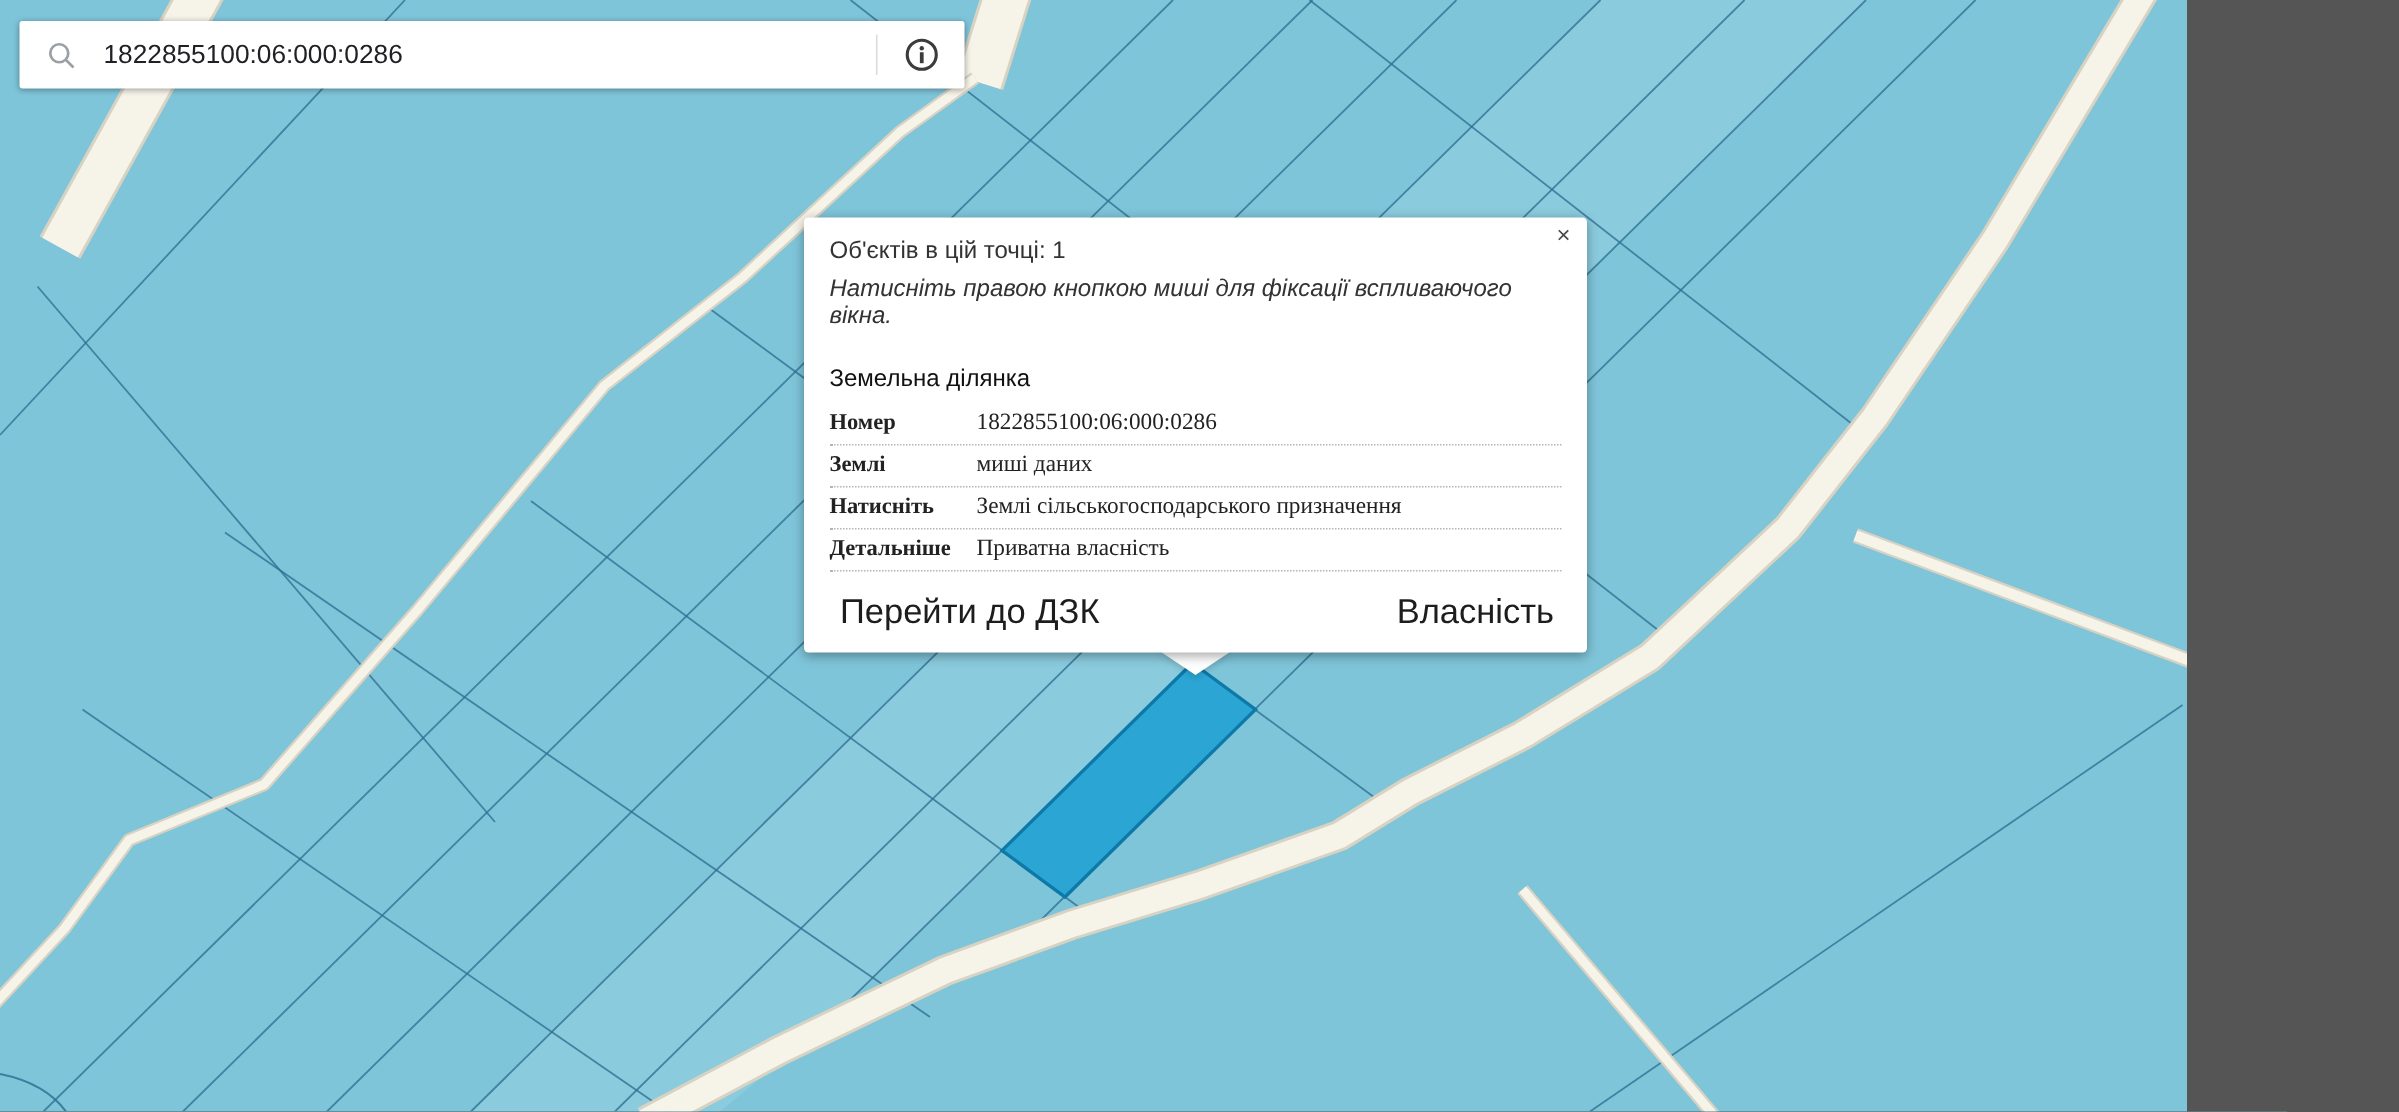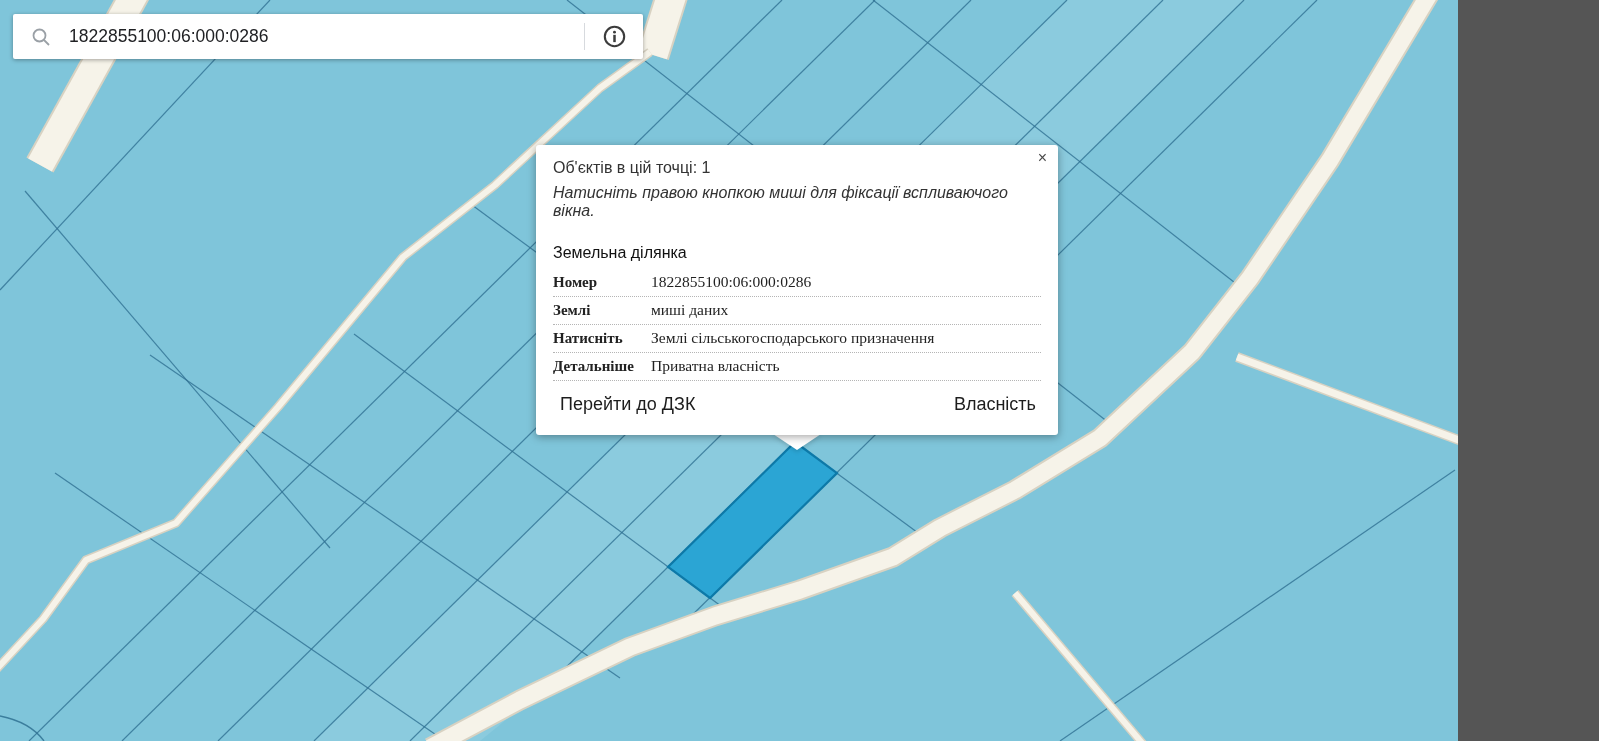--- a/index.html
+++ b/index.html
@@ -49,21 +49,21 @@
     color:#4a4a4a;cursor:pointer;line-height:16px;padding:2px;font-family:"Liberation Sans",sans-serif;
   }
   .popup-line1{font-size:16px;margin-top:4px;}
   .popup-line2{font-size:16px;font-style:italic;margin-top:7px;}
   .popup-title{font-size:16px;font-weight:normal;margin-top:24px;color:#111;}
   .popup-table{margin-top:7px;}
   .popup-row{display:flex;align-items:center;padding:4px 0 5px 0;border-bottom:1px dotted #b5b5b5;font-family:Liberation Serif, serif;}
   .popup-row .lbl{width:98px;flex:none;font-weight:bold;font-size:15px;color:#222;}
   .popup-row .val{font-size:15.5px;color:#222;white-space:nowrap;}
   .popup-links{display:flex;justify-content:space-between;margin-top:13px;padding:0 5px 0 7px;}
-  .popup-links a{font-size:18px;color:#1d1d1d;text-decoration:none;cursor:pointer;text-align:center;}
+  .popup-links a{font-size:23px;color:#1d1d1d;text-decoration:none;cursor:pointer;text-align:center;}
   
   .pencil-btn{
     position:absolute;left:1538px;top:462px;width:47px;height:50px;background:#fff;border:none;
     border-radius:6px;box-shadow:0 1px 3px rgba(0,0,0,.3);display:flex;align-items:center;justify-content:center;cursor:pointer;
   }
   .zoom-panel{
     position:absolute;left:1537px;top:525px;width:50px;height:143px;background:#fff;
     border-radius:7px;box-shadow:0 1px 3px rgba(0,0,0,.3);display:flex;flex-direction:column;overflow:hidden;
   }
   .zoom-cell{

